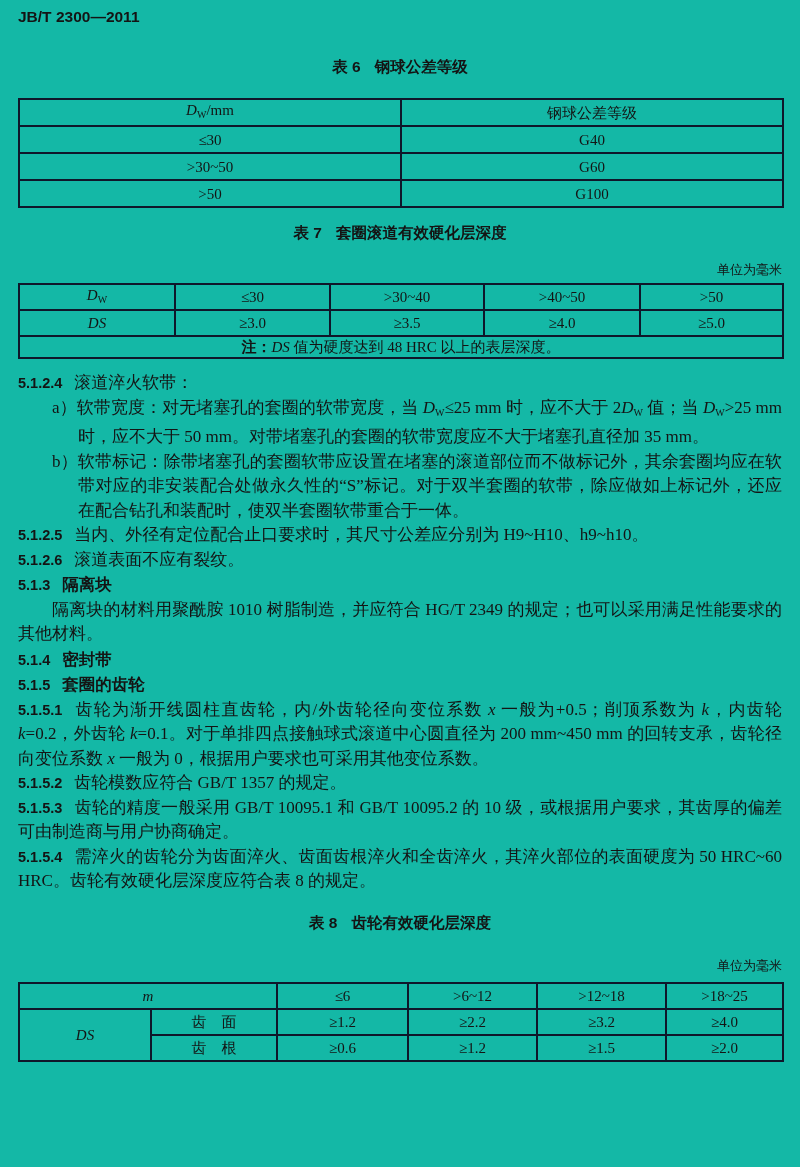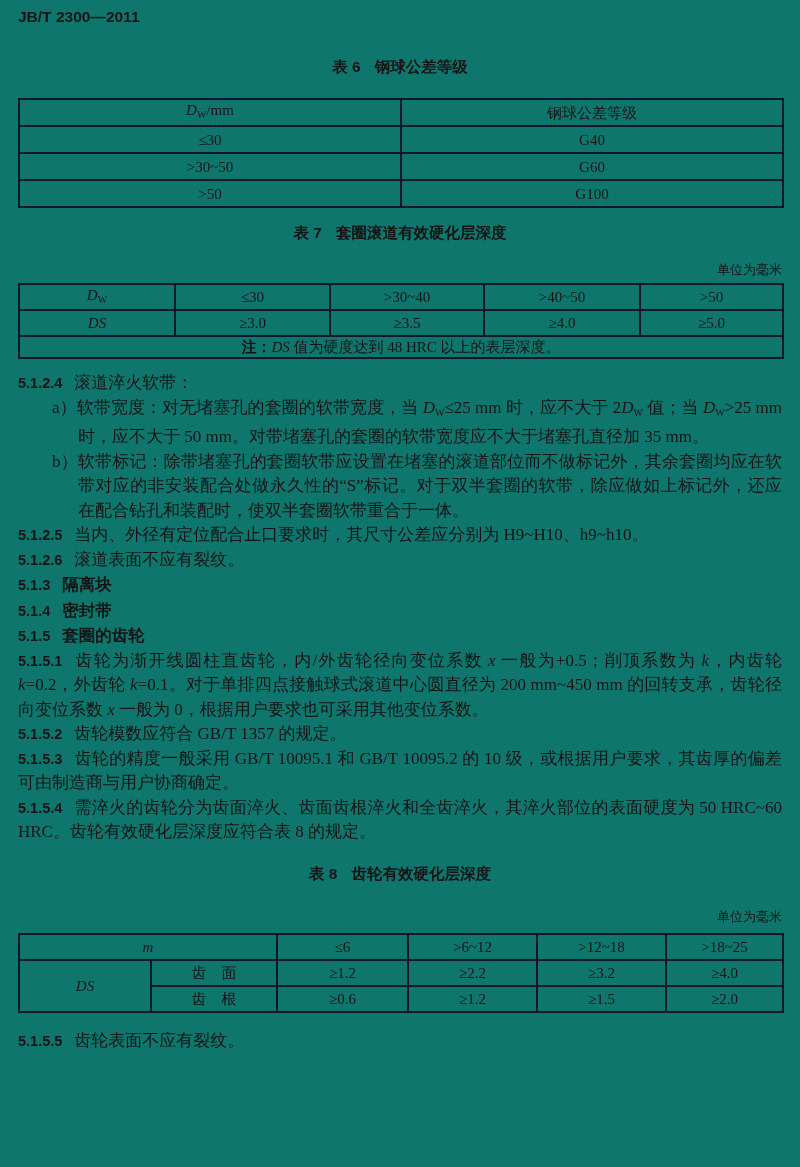--- a/index.html
+++ b/index.html
@@ -1,21 +1,21 @@
 <!DOCTYPE html>
 <html><head>
 <meta charset="utf-8">
 <style>
   html,body{margin:0;padding:0;background:#ffffff;}
   .page{
     position:relative;
     width:800px;height:1167px;
     box-sizing:border-box;
     padding:8px 18px 0 18px;
-    background:#0f766e;
+    background:#14b8a6;
     color:#141414;
     font-family:"Liberation Serif","DejaVu Serif",serif;
     font-size:17px;
     line-height:24.5px;
     overflow:hidden;
   }
   .doc-code{
     font-family:"Liberation Sans","DejaVu Sans",sans-serif;
     font-weight:bold;font-size:15.5px;line-height:18px;
   }
@@ -144,20 +144,21 @@
     </table>
 
   <div class="text-block">
     <p><span class="num">5.1.2.4</span><span>滚道淬火软带：</span></p>
     <p class="item"><span>a）软带宽度：对无堵塞孔的套圈的软带宽度，当 </span><span class="i">D</span><span class="sub">W</span><span>≤25 mm 时，应不大于 2</span><span class="i">D</span><span class="sub">W</span><span> 值；当 </span><span class="i">D</span><span class="sub">W</span><span>&gt;25 mm 时，应不大于 50 mm。对带堵塞孔的套圈的软带宽度应不大于堵塞孔直径加 35 mm。</span></p>
     <p class="item">b）软带标记：除带堵塞孔的套圈软带应设置在堵塞的滚道部位而不做标记外，其余套圈均应在软带对应的非安装配合处做永久性的“S”标记。对于双半套圈的软带，除应做如上标记外，还应在配合钻孔和装配时，使双半套圈软带重合于一体。</p>
     <p><span class="num">5.1.2.5</span><span>当内、外径有定位配合止口要求时，其尺寸公差应分别为 H9~H10、h9~h10。</span></p>
     <p><span class="num">5.1.2.6</span><span>滚道表面不应有裂纹。</span></p>
 
     <p class="heading"><span class="num">5.1.3</span><span class="htext">隔离块</span></p>
+    <p class="indent">隔离块的材料用聚酰胺 1010 树脂制造，并应符合 HG/T 2349 的规定；也可以采用满足性能要求的其他材料。</p>
 
     <p class="heading"><span class="num">5.1.4</span><span class="htext">密封带</span></p>
 
     <p class="heading"><span class="num">5.1.5</span><span class="htext">套圈的齿轮</span></p>
     <p><span class="num">5.1.5.1</span><span><span>齿轮为渐开线圆柱直齿轮，内/外齿轮径向变位系数 </span><span class="i">x</span><span> 一般为+0.5；削顶系数为 </span><span class="i">k</span><span>，内齿轮 </span><span class="i">k</span><span>=0.2，外齿轮 </span><span class="i">k</span><span>=0.1。对于单排四点接触球式滚道中心圆直径为 200 mm~450 mm 的回转支承，齿轮径向变位系数 </span><span class="i">x</span><span> 一般为 0，根据用户要求也可采用其他变位系数。</span></span></p>
     <p><span class="num">5.1.5.2</span><span>齿轮模数应符合 GB/T 1357 的规定。</span></p>
     <p><span class="num">5.1.5.3</span><span>齿轮的精度一般采用 GB/T 10095.1 和 GB/T 10095.2 的 10 级，或根据用户要求，其齿厚的偏差可由制造商与用户协商确定。</span></p>
     <p><span class="num">5.1.5.4</span><span>需淬火的齿轮分为齿面淬火、齿面齿根淬火和全齿淬火，其淬火部位的表面硬度为 50 HRC~60 HRC。齿轮有效硬化层深度应符合表 8 的规定。</span></p>
   </div>
 
@@ -193,15 +194,14 @@
     <tr>
       <td>齿　根</td>
       <td>≥0.6</td>
       <td>≥1.2</td>
       <td>≥1.5</td>
       <td>≥2.0</td>
     </tr>
   </tbody>
     </table>
 
-  <p class="p5155"><span class="num">5.1.5.5</span><span>齿轮表面不应有裂纹。</span></p>
 
 </div>
 
 </body></html>

